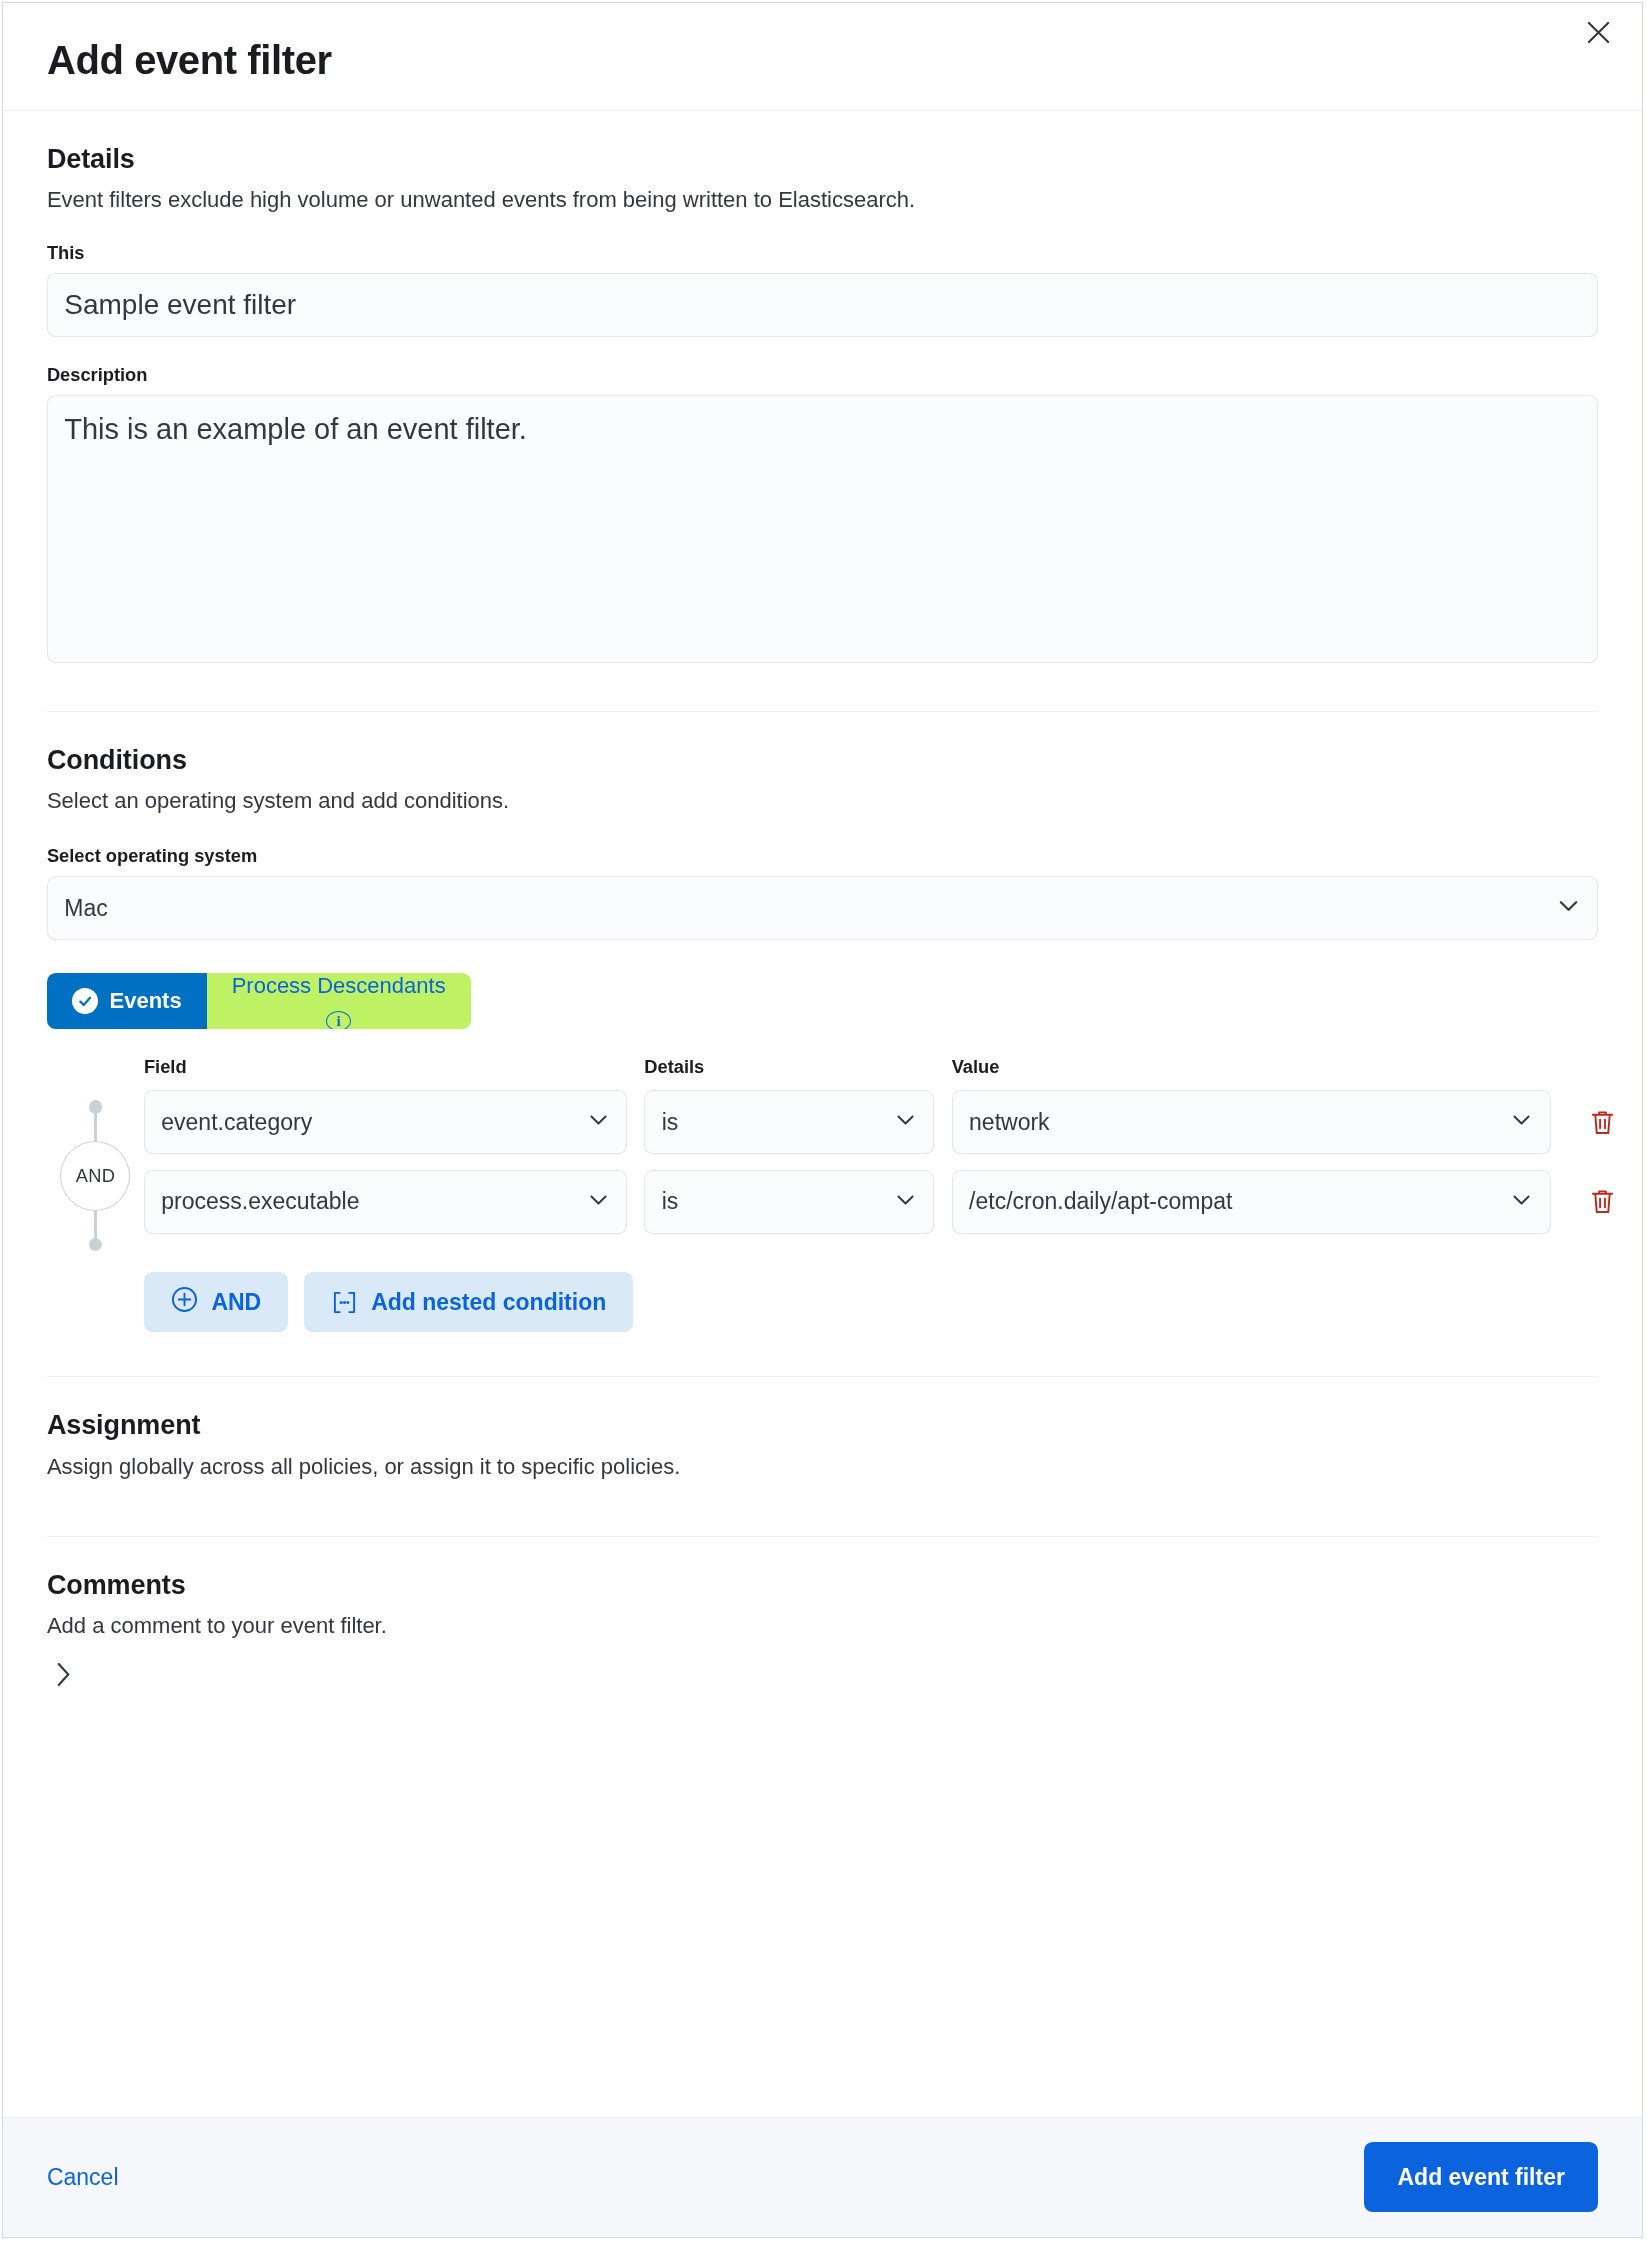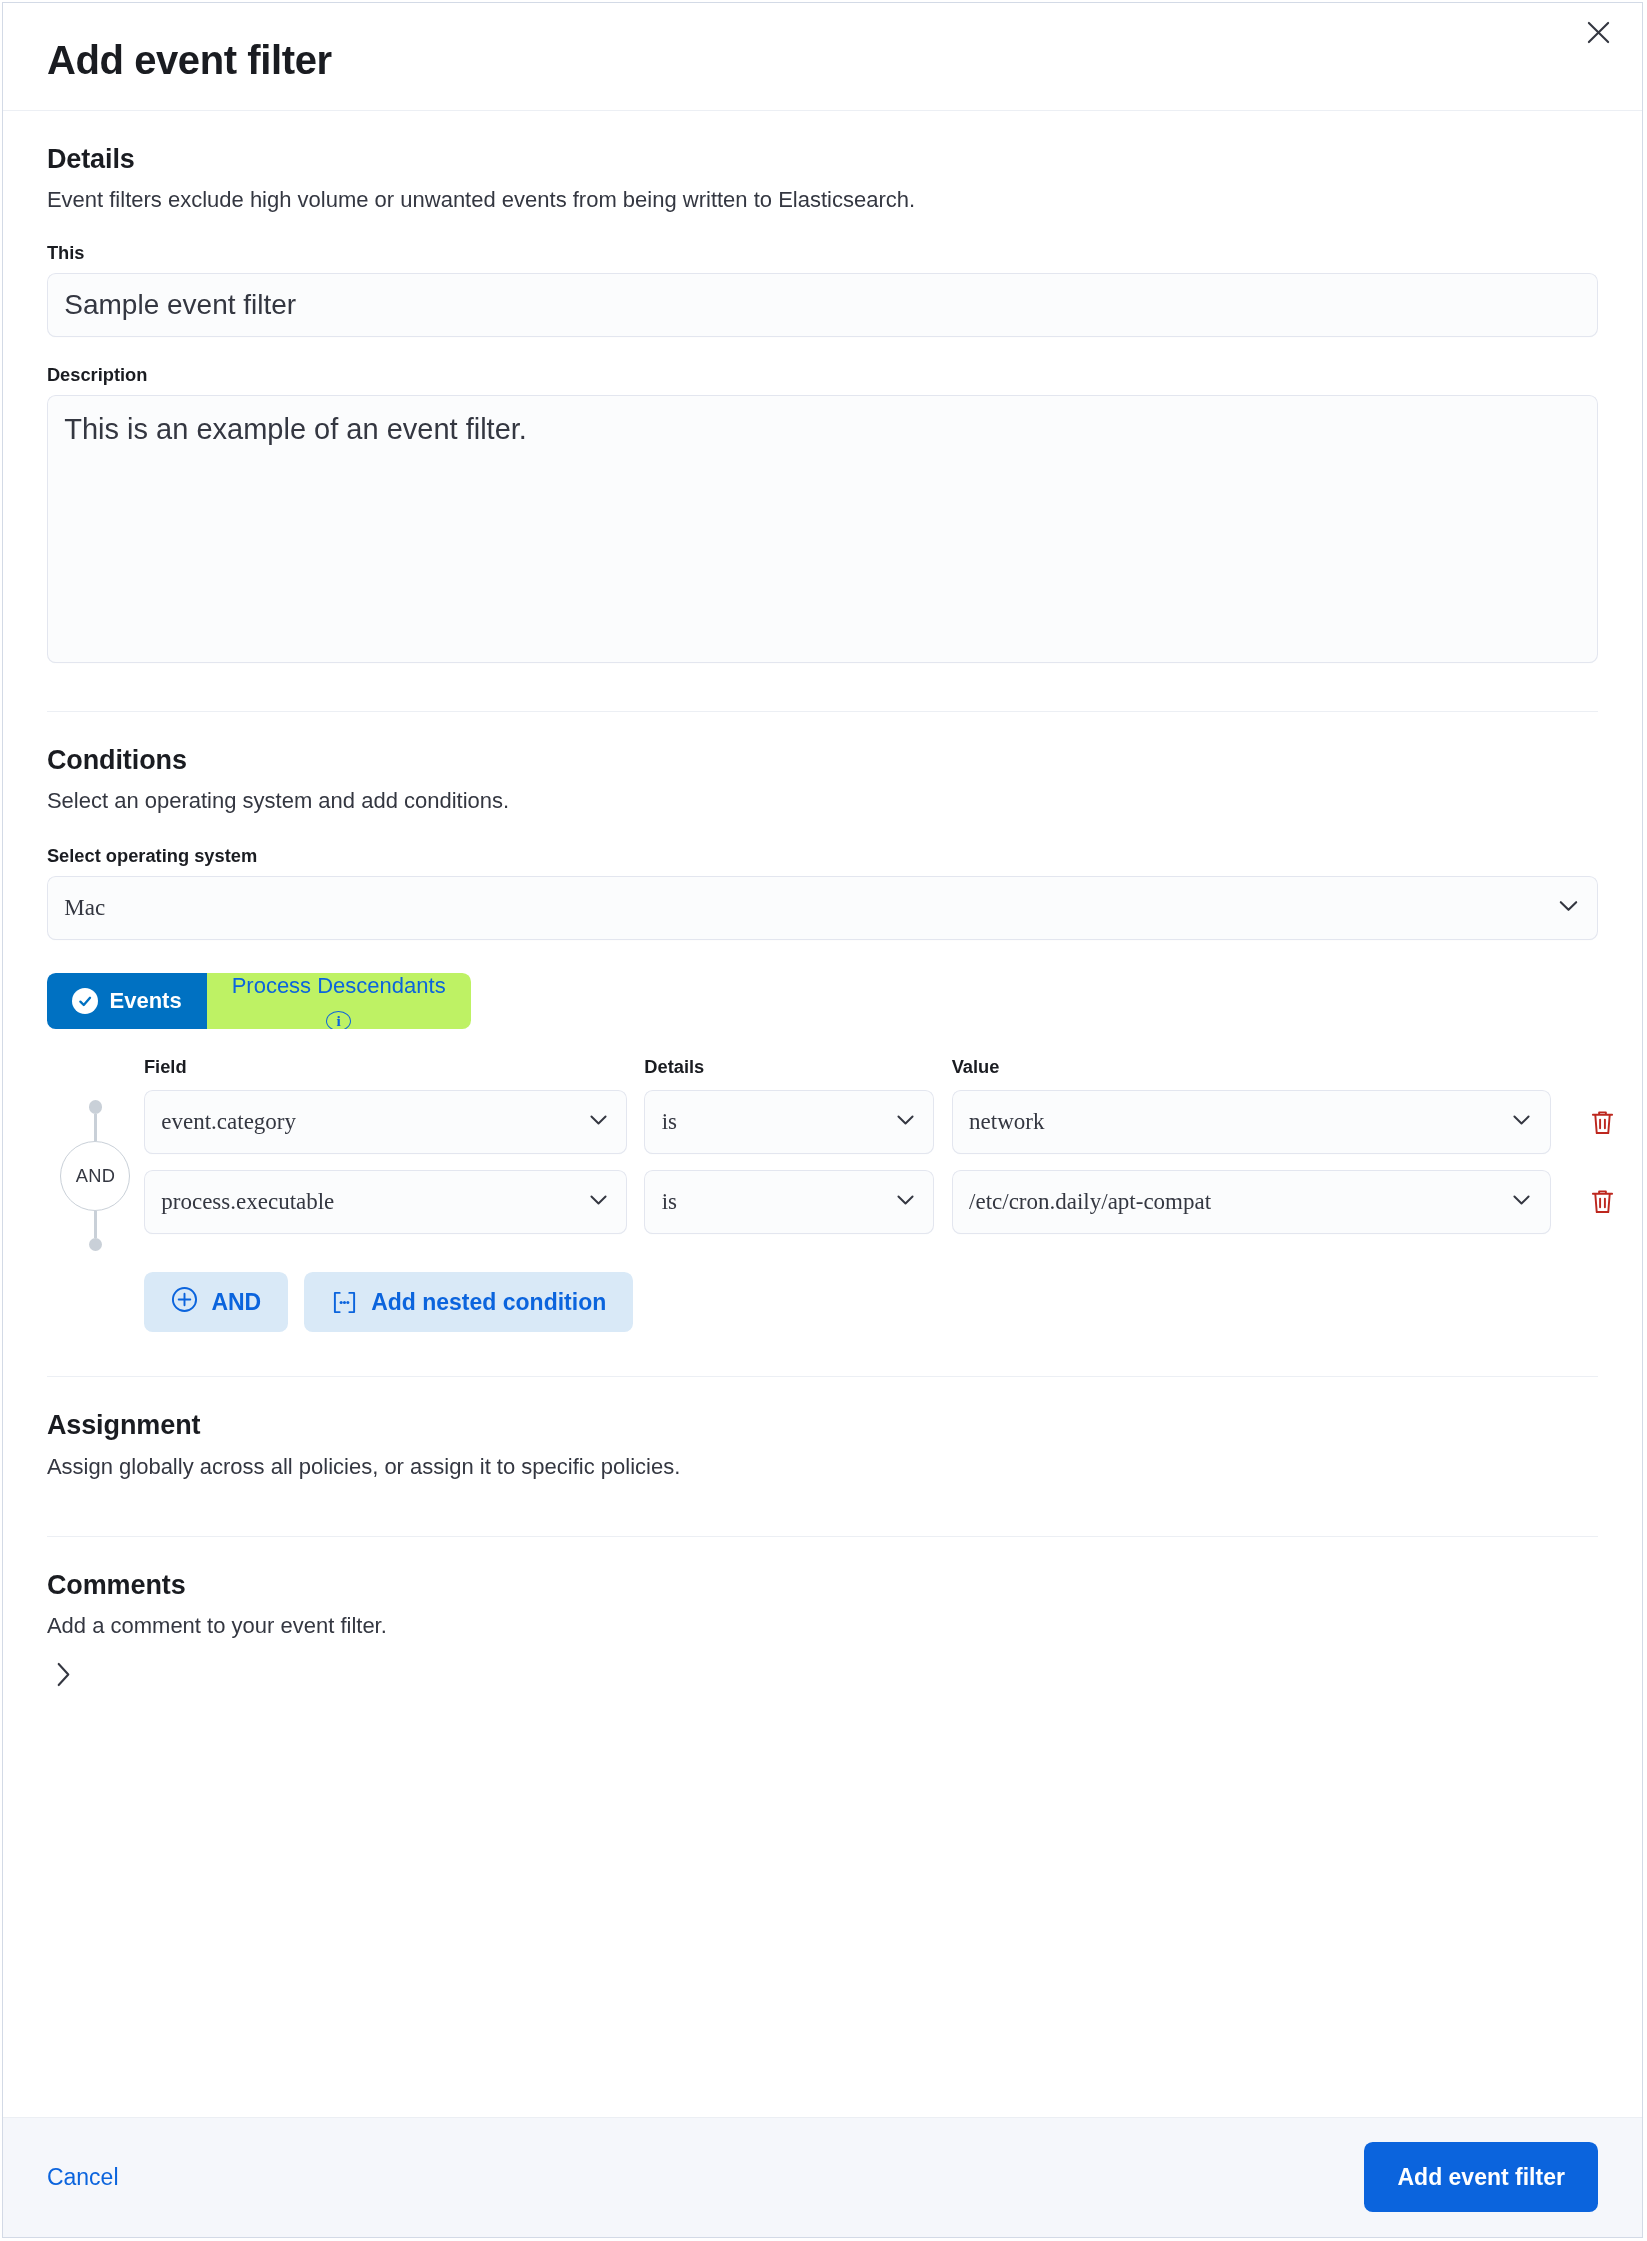--- a/index.html
+++ b/index.html
@@ -120,21 +120,20 @@
     height: 64px;
     background: #fbfcfd;
     border-radius: 8.7px;
     box-shadow: inset 0 0 0 1px rgba(15,39,118,0.10), 0 1px 1px -1px rgba(152,162,179,0.2);
     display: flex;
     align-items: center;
     padding: 0 17.4px;
     font-size: 23px;
     color: #343741;
     cursor: pointer;
-    font-family: Liberation Serif, serif;
   }
   .caret {
     position: absolute;
     right: 17.4px;
     top: 50%;
     transform: translateY(-50%);
     pointer-events: none;
     color: #343741;
   }
   

